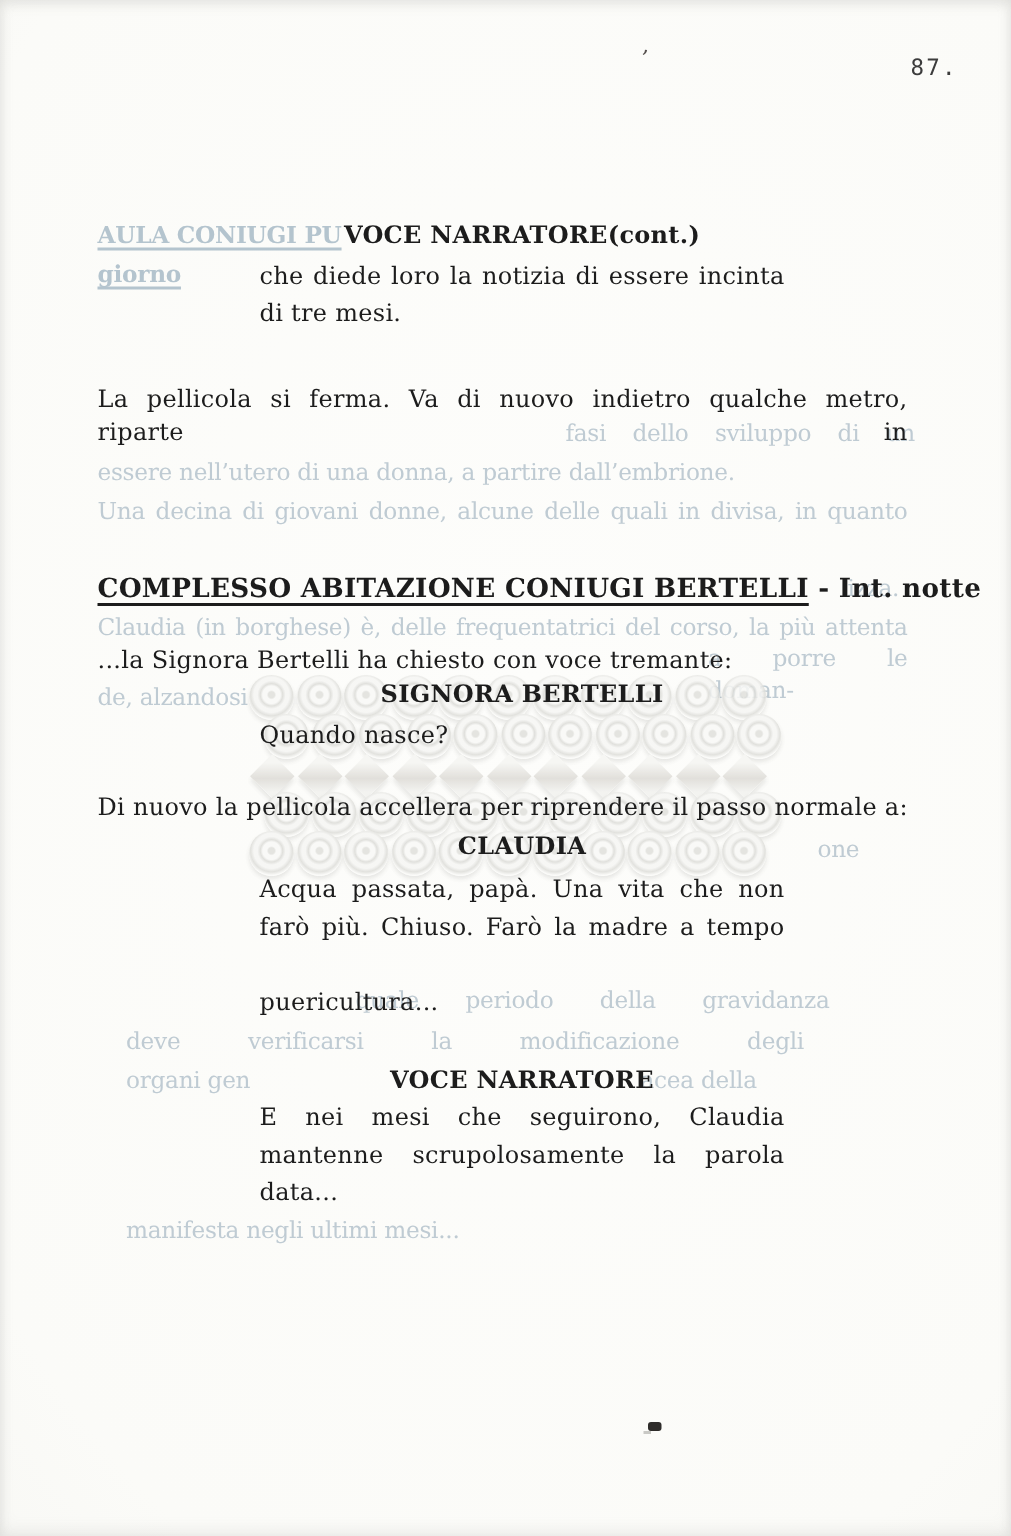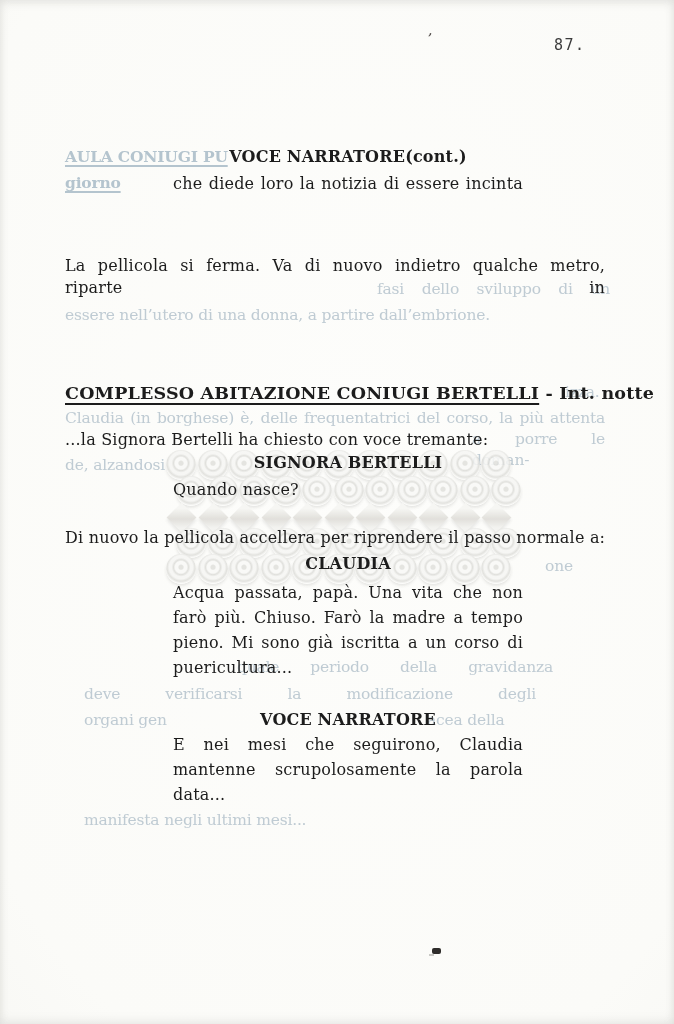--- a/index.html
+++ b/index.html
@@ -15,21 +15,21 @@
         font:16px/22px "DejaVu Serif", serif;letter-spacing:.2px;z-index:3;}
   .just{white-space:normal;text-align:justify;text-align-last:justify;}
   .bold{font-weight:bold;}
   .action{left:65px;width:540px;}
   .dlg{left:173px;width:350px;}
   .cue{left:173px;width:350px;text-align:center;font-weight:bold;}
   .slug{font-size:17.5px;font-weight:bold;letter-spacing:.2px;}
   .slug .u{text-decoration:underline;text-decoration-thickness:2px;text-underline-offset:3.5px;}
 
   
-  .pagenum{position:absolute;top:36px;left:554px;z-index:3;
+  .pagenum{position:absolute;top:36px;left:607px;z-index:3;
            font:15px "DejaVu Sans Mono", monospace;color:#3c3c3c;letter-spacing:1.5px;}
   .stray{position:absolute;top:30px;left:427px;z-index:3;color:#55504d;
          font:15px "DejaVu Serif", serif;transform:rotate(8deg);}
   .speck{position:absolute;top:948px;left:432px;width:9px;height:6px;z-index:3;
          background:#2e2c2a;border-radius:2px;box-shadow:-5px 4px 0 -2px #c9c9c5;}
 
   
   .ghost{position:absolute;white-space:nowrap;z-index:1;color:#bfcbd3;
          font:15.5px/21px "DejaVu Serif", serif;letter-spacing:-.2px;}
   .ghost.just{white-space:normal;}
@@ -49,20 +49,21 @@
 </style>
 </head>
 <body>
 
 <div id="page">
 
   <div class="ghost gb" style="top:146px;left:65px;">AULA CONIUGI PU</div>
   <div class="ghost gb" style="top:172px;left:65px;">giorno</div>
   <div class="ghost just" style="top:279px;left:377px;width:233px;">fasi dello sviluppo di un</div>
   <div class="ghost" style="top:305px;left:65px;">essere nell’utero di una donna, a partire dall’embrione.</div>
+  <div class="ghost just" style="top:331px;left:65px;width:540px;">Una decina di giovani donne, alcune delle quali in divisa, in quanto</div>
   <div class="ghost" style="top:382px;left:565px;">izza.</div>
   <div class="ghost just" style="top:429px;left:472px;width:133px;">a porre le doman-</div>
   <div class="ghost just" style="top:408px;left:65px;width:540px;">Claudia (in borghese) è, delle frequentatrici del corso, la più attenta</div>
   <div class="ghost" style="top:455px;left:65px;">de, alzandosi</div>
   <div class="ghost" style="top:556px;left:545px;">one</div>
   <div class="ghost just" style="top:657px;left:237px;width:316px;">quale periodo della gravidanza</div>
   <div class="ghost just" style="top:684px;left:84px;width:452px;">deve verificarsi la modificazione degli</div>
   <div class="ghost" style="top:710px;left:84px;">organi gen</div>
   <div class="ghost" style="top:710px;left:427px;">acea della</div>
   <div class="ghost" style="top:810px;left:84px;">manifesta negli ultimi mesi...</div>
@@ -125,36 +126,36 @@
       <span class="wm-ring" style="left: 315px; top: 104px;"></span>
     </div>
 
   <div class="pagenum">87.</div>
   <div class="stray">’</div>
   <div class="speck"></div>
 
   <div class="line cue" style="top:146px;"><span class="bold">VOCE NARRATORE</span><span>(cont.)</span></div>
 
   <div class="line dlg just" style="top:173px;">che diede loro la notizia di essere incinta</div>
+  <div class="line dlg" style="top:198px;">di tre mesi.</div>
 
   <div class="line action just" style="top:255px;">La pellicola si ferma. Va di nuovo indietro qualche metro, riparte in</div>
 
   <div class="line slug" style="top:382px;left:65px;"><span class="u">COMPLESSO ABITAZIONE CONIUGI BERTELLI</span><span> - Int. notte</span></div>
 
   <div class="line action" style="top:429px;">...la Signora Bertelli ha chiesto con voce tremante:</div>
 
   <div class="line cue" style="top:452px;">SIGNORA BERTELLI</div>
   <div class="line dlg" style="top:479px;">Quando nasce?</div>
 
   <div class="line action" style="top:527px;">Di nuovo la pellicola accellera per riprendere il passo normale a:</div>
 
   <div class="line cue" style="top:553px;">CLAUDIA</div>
   <div class="line dlg just" style="top:582px;">Acqua passata, papà. Una vita che non</div>
   <div class="line dlg just" style="top:607px;">farò più. Chiuso. Farò la madre a tempo</div>
-  <div class="line dlg just" style="top:632px;">pieno. Mi sono già iscritta a un corso di</div>
   <div class="line dlg" style="top:657px;">puericultura...</div>
 
   <div class="line cue" style="top:709px;">VOCE NARRATORE</div>
   <div class="line dlg just" style="top:734px;">E nei mesi che seguirono, Claudia</div>
   <div class="line dlg just" style="top:759px;">mantenne scrupolosamente la parola</div>
   <div class="line dlg" style="top:784px;">data...</div>
 
 </div>
 
 </body></html>

